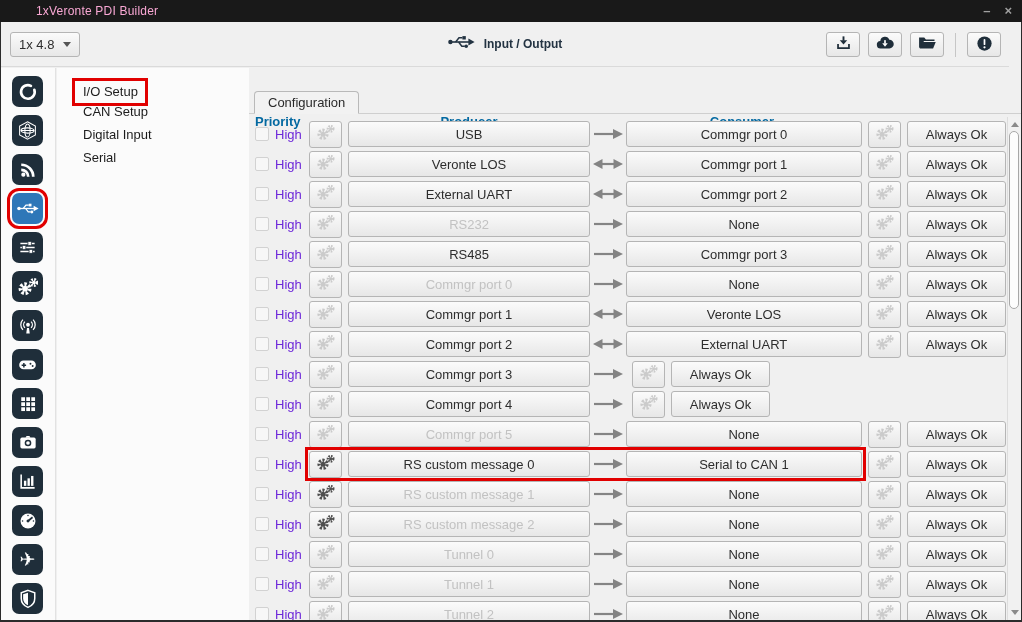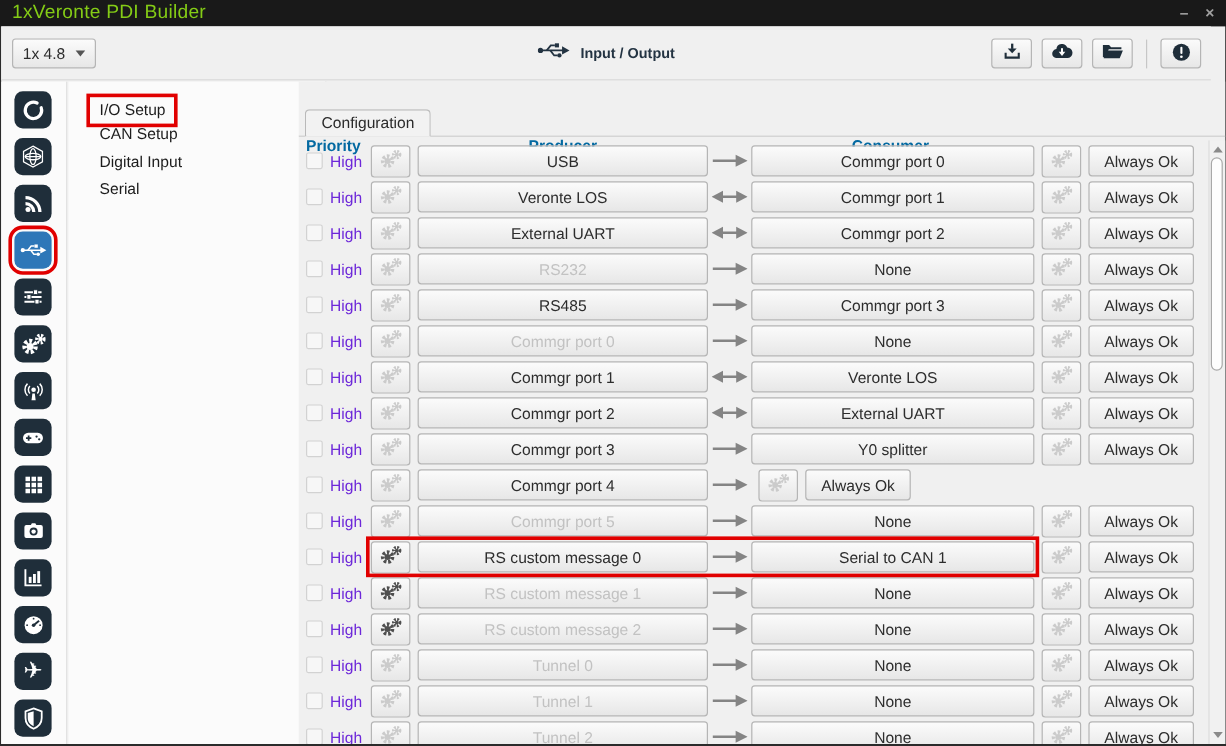--- a/index.html
+++ b/index.html
@@ -5,21 +5,21 @@
   * { box-sizing: border-box; margin: 0; padding: 0; }
   html,body { width:1022px; height:622px; overflow:hidden; background:#fff;
               font-family:"Liberation Sans", sans-serif; }
   .window { position:relative; width:1022px; height:622px; background:#f0f0f0;
             border-left:1px solid #2b2b2b; border-right:1px solid #2b2b2b;
             border-bottom:2px solid #2b2b2b; }
 
   
   .titlebar { position:absolute; top:0; left:-1px; right:-1px; height:22px; background:#191919;
               display:flex; align-items:center; padding:0 10px; }
-  .titlebar .title { color:#84cc16; font-size:16px; letter-spacing:.2px; }
+  .titlebar .title { color:#f9a8d4; font-size:12px; letter-spacing:.2px;margin-left:26px; }
   .win-controls { margin-left:auto; display:flex; gap:14px; }
   .win-btn { color:#a0a0a0; font-size:13px; line-height:22px; cursor:default; font-weight:bold; }
 
   
   .toolbar { position:absolute; top:22px; left:0; right:12px; height:45px; background:#f0f0f0;
              border-bottom:1px solid #dadada; }
   .btn { background:linear-gradient(#fbfbfb,#e7e7e7); border:1px solid #b5b5b5;
          border-radius:3px; color:#2d2d2d; cursor:pointer; }
   .version-dd { position:absolute; left:9px; top:10px; width:70px; height:25px;
                 display:flex; align-items:center; justify-content:space-between;
@@ -66,21 +66,21 @@
   .row { position:relative; height:30px; display:flex; align-items:center; padding-left:6px; }
   .cb { width:14px; height:14px; flex:0 0 14px; border:1px solid #d2d2d2; background:#f7f7f7;
         border-radius:2px; cursor:default; }
   .high { width:30px; margin-left:6px; color:#6d28d9; font-size:13px; }
   .gearbtn { width:33px; height:27px; margin-left:4px; display:flex; align-items:center;
              justify-content:center; }
   .pbtn { width:242px; height:26px; margin-left:6px; font-size:13px; }
   .arrowcell { width:36px; display:flex; align-items:center; justify-content:center; }
   .cbtn { width:236px; height:26px; font-size:13px; }
   .gearbtn.second { margin-left:6px; }
-  .sbtn { width:88px; height:26px; margin-left:6px; font-size:13px; }
+  .sbtn { width:99px; height:26px; margin-left:6px; font-size:13px; }
   .pbtn.off, .cbtn.off { color:#c2c2c2; }
   .row-hl { position:absolute; left:56px; width:561px; top:-2px; height:34px;
             border:3px solid var(--hl-red); pointer-events:none; z-index:4; }
 
   
   .scroll { position:absolute; right:0; top:49px; bottom:0; width:14px; background:#f1f1f1;
             border-left:1px solid #ddd; }
   .s-arrow { position:absolute; left:0; right:0; height:14px; display:flex; align-items:center;
              justify-content:center; cursor:pointer; }
   .s-up { top:0; } .s-down { bottom:1px; }
@@ -569,21 +569,20 @@
     <circle cx="14.6" cy="4.8" r="1.6" fill="#cbcbcb"></circle>
               </svg></span>
           </button>
           <button class="btn pbtn">Commgr port 3</button>
           <span class="arrowcell">
             <svg width="30" height="12" viewBox="0 0 30 12">
     <path d="M1 6H21" stroke="#848484" stroke-width="2.2"></path>
     <path d="M20 1 30 6l-10 5z" fill="#848484"></path>
             </svg>
           </span>
-          <button class="btn cbtn">Y0 splitter</button>
           <button class="btn gearbtn second">
             <span class="glyph"><svg width="19" height="17" viewBox="0 0 19 17">
     <circle cx="7" cy="10.2" r="4" fill="none" stroke="#cbcbcb" stroke-width="3.2" stroke-dasharray="2.1 1.45"></circle>
     <circle cx="7" cy="10.2" r="2.5" fill="#cbcbcb"></circle>
     <circle cx="14.6" cy="4.8" r="2.7" fill="none" stroke="#cbcbcb" stroke-width="2.4" stroke-dasharray="1.5 1.05"></circle>
     <circle cx="14.6" cy="4.8" r="1.6" fill="#cbcbcb"></circle>
               </svg></span>
           </button>
           <button class="btn sbtn">Always Ok</button>
         </div>

